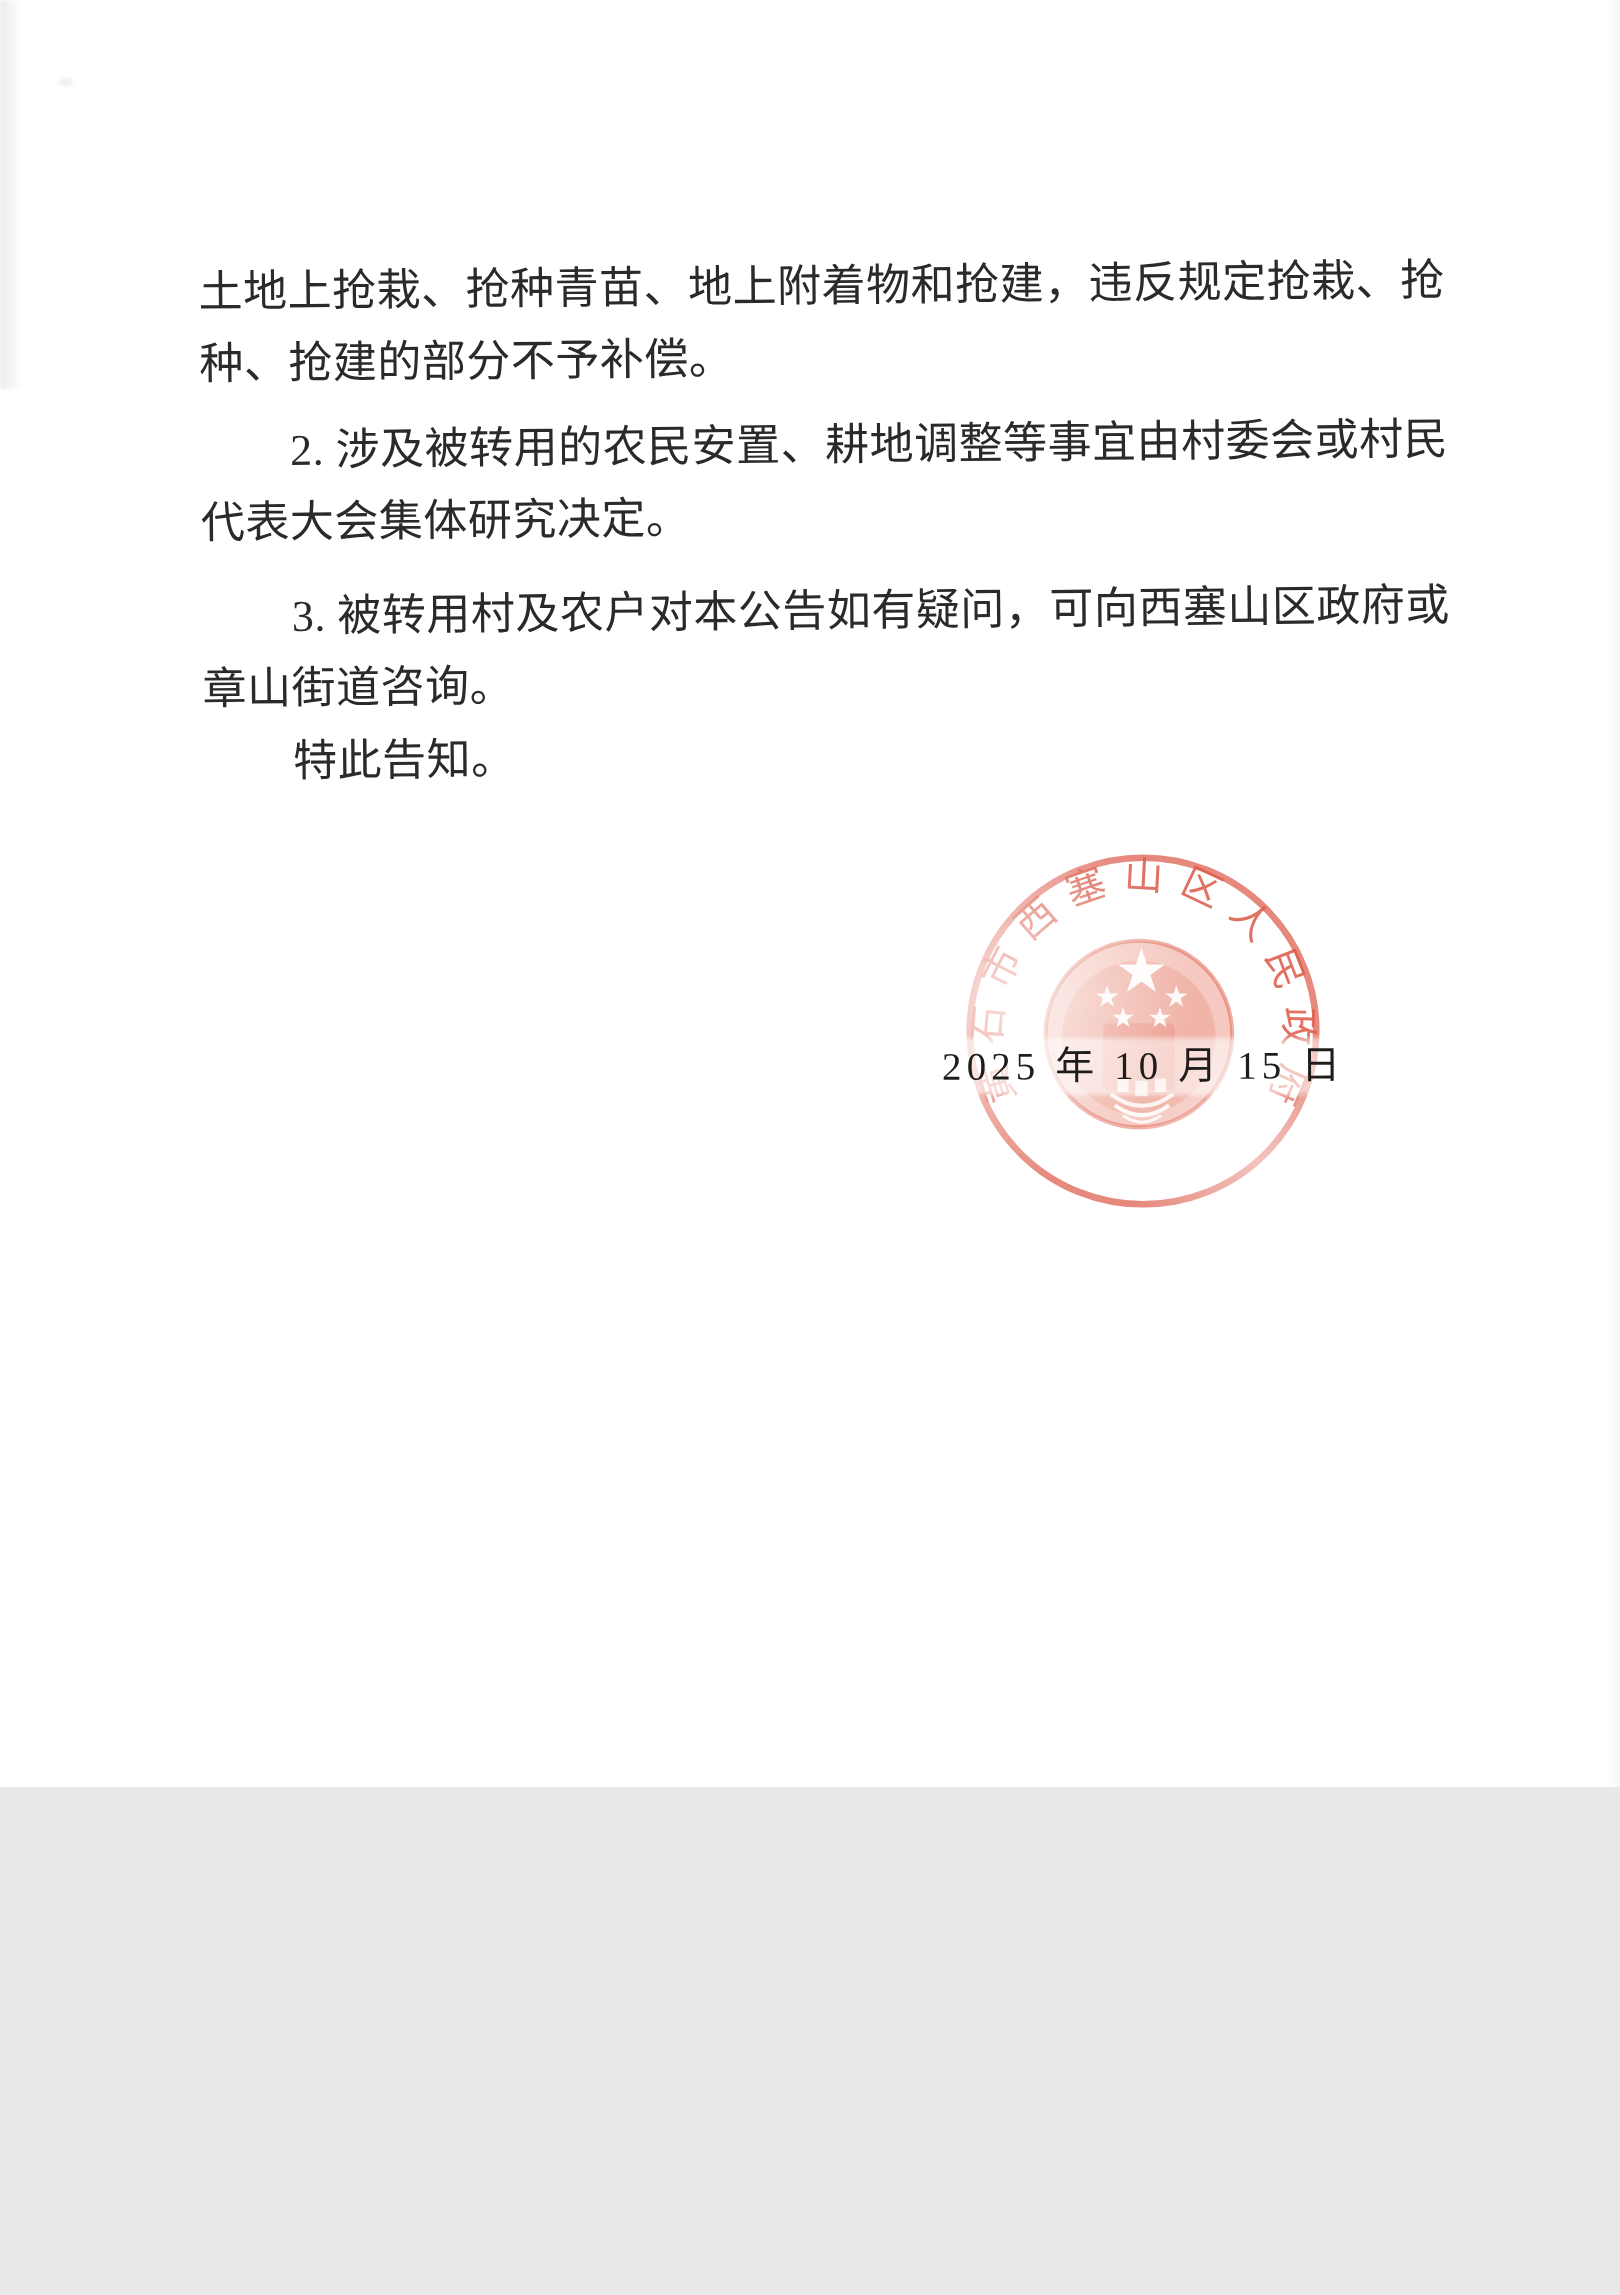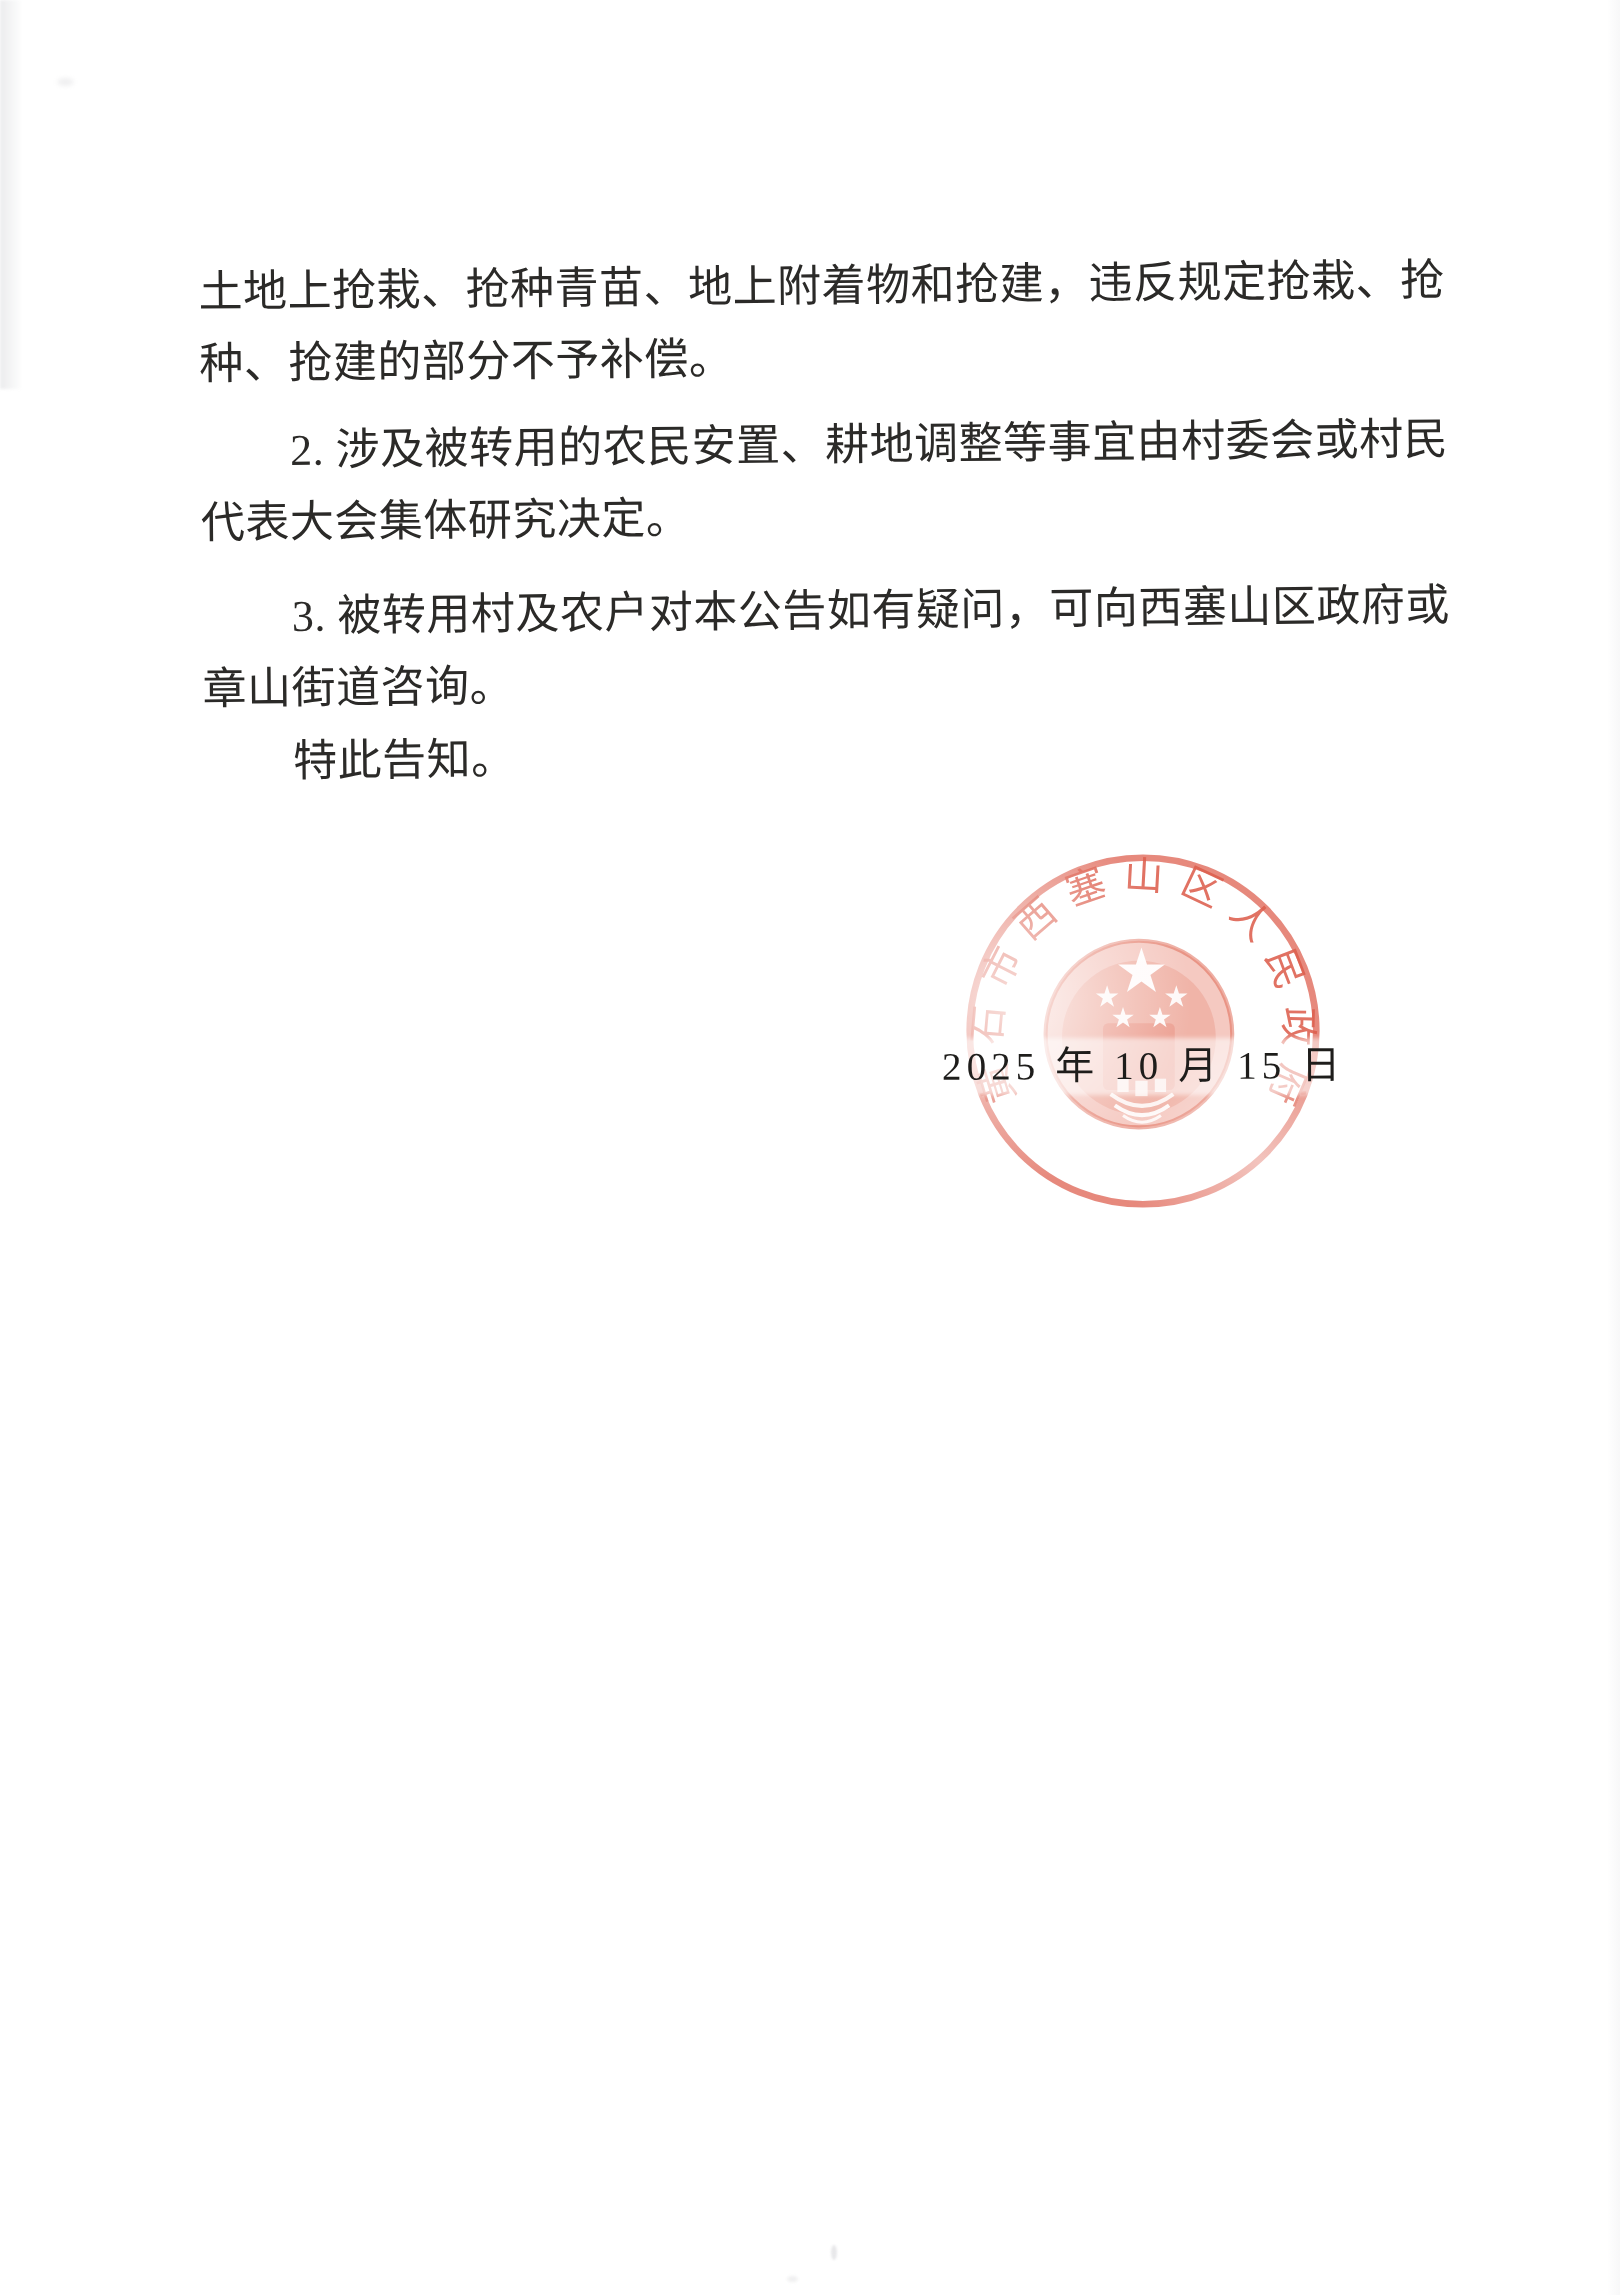--- a/index.html
+++ b/index.html
@@ -1,19 +1,19 @@
 <!DOCTYPE html>
 <html lang="zh-CN" style="font-size:8.2px"><head>
 <meta charset="utf-8">
 <style>
   html, body { margin: 0; padding: 0; background: #e8e8e8; }
   .page {
     position: relative;
     width: 1621px;
-    height: 2295px;
+    height: 1787px;
     background: #ffffff;
     overflow: hidden;
     font-family: "Liberation Serif", "DejaVu Serif", serif;
   }
   
   .edge-left {
     position: absolute; left: 0; top: 0; width: 23.6px; height: 389px;
     background: linear-gradient(to right, rgba(185,187,192,0.28), rgba(255,255,255,0));
     filter: blur(1.5px);
   }

